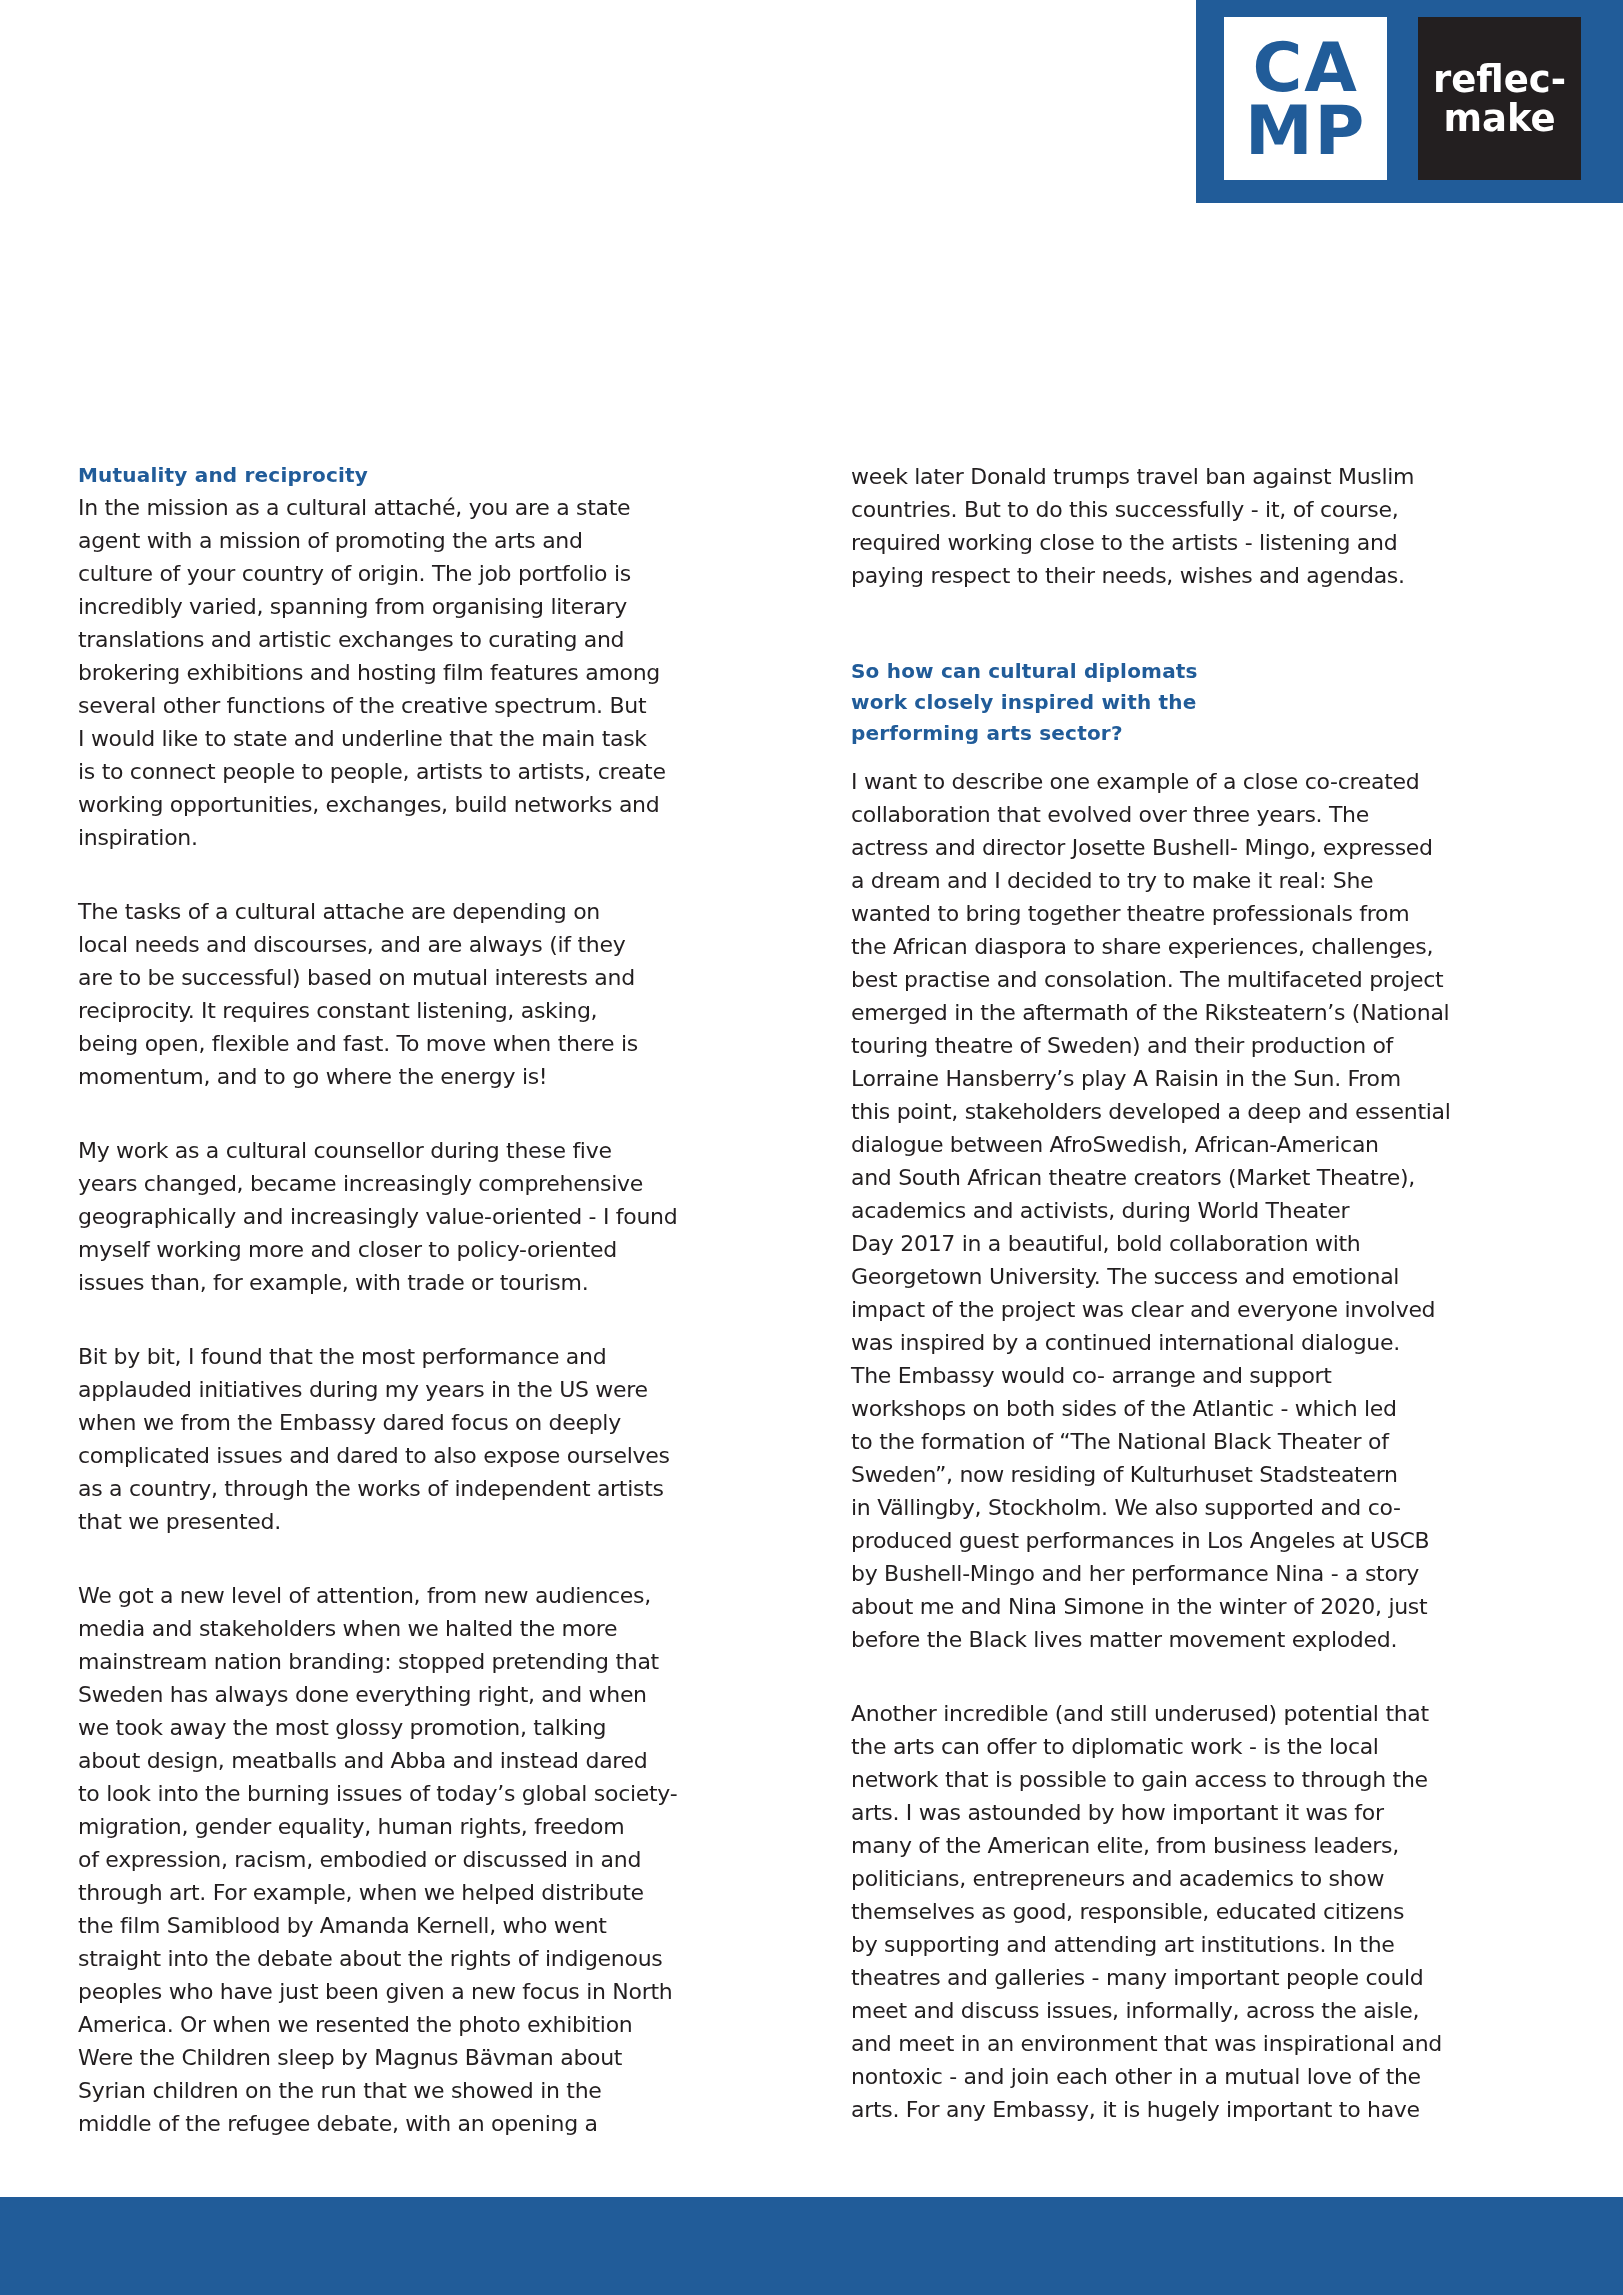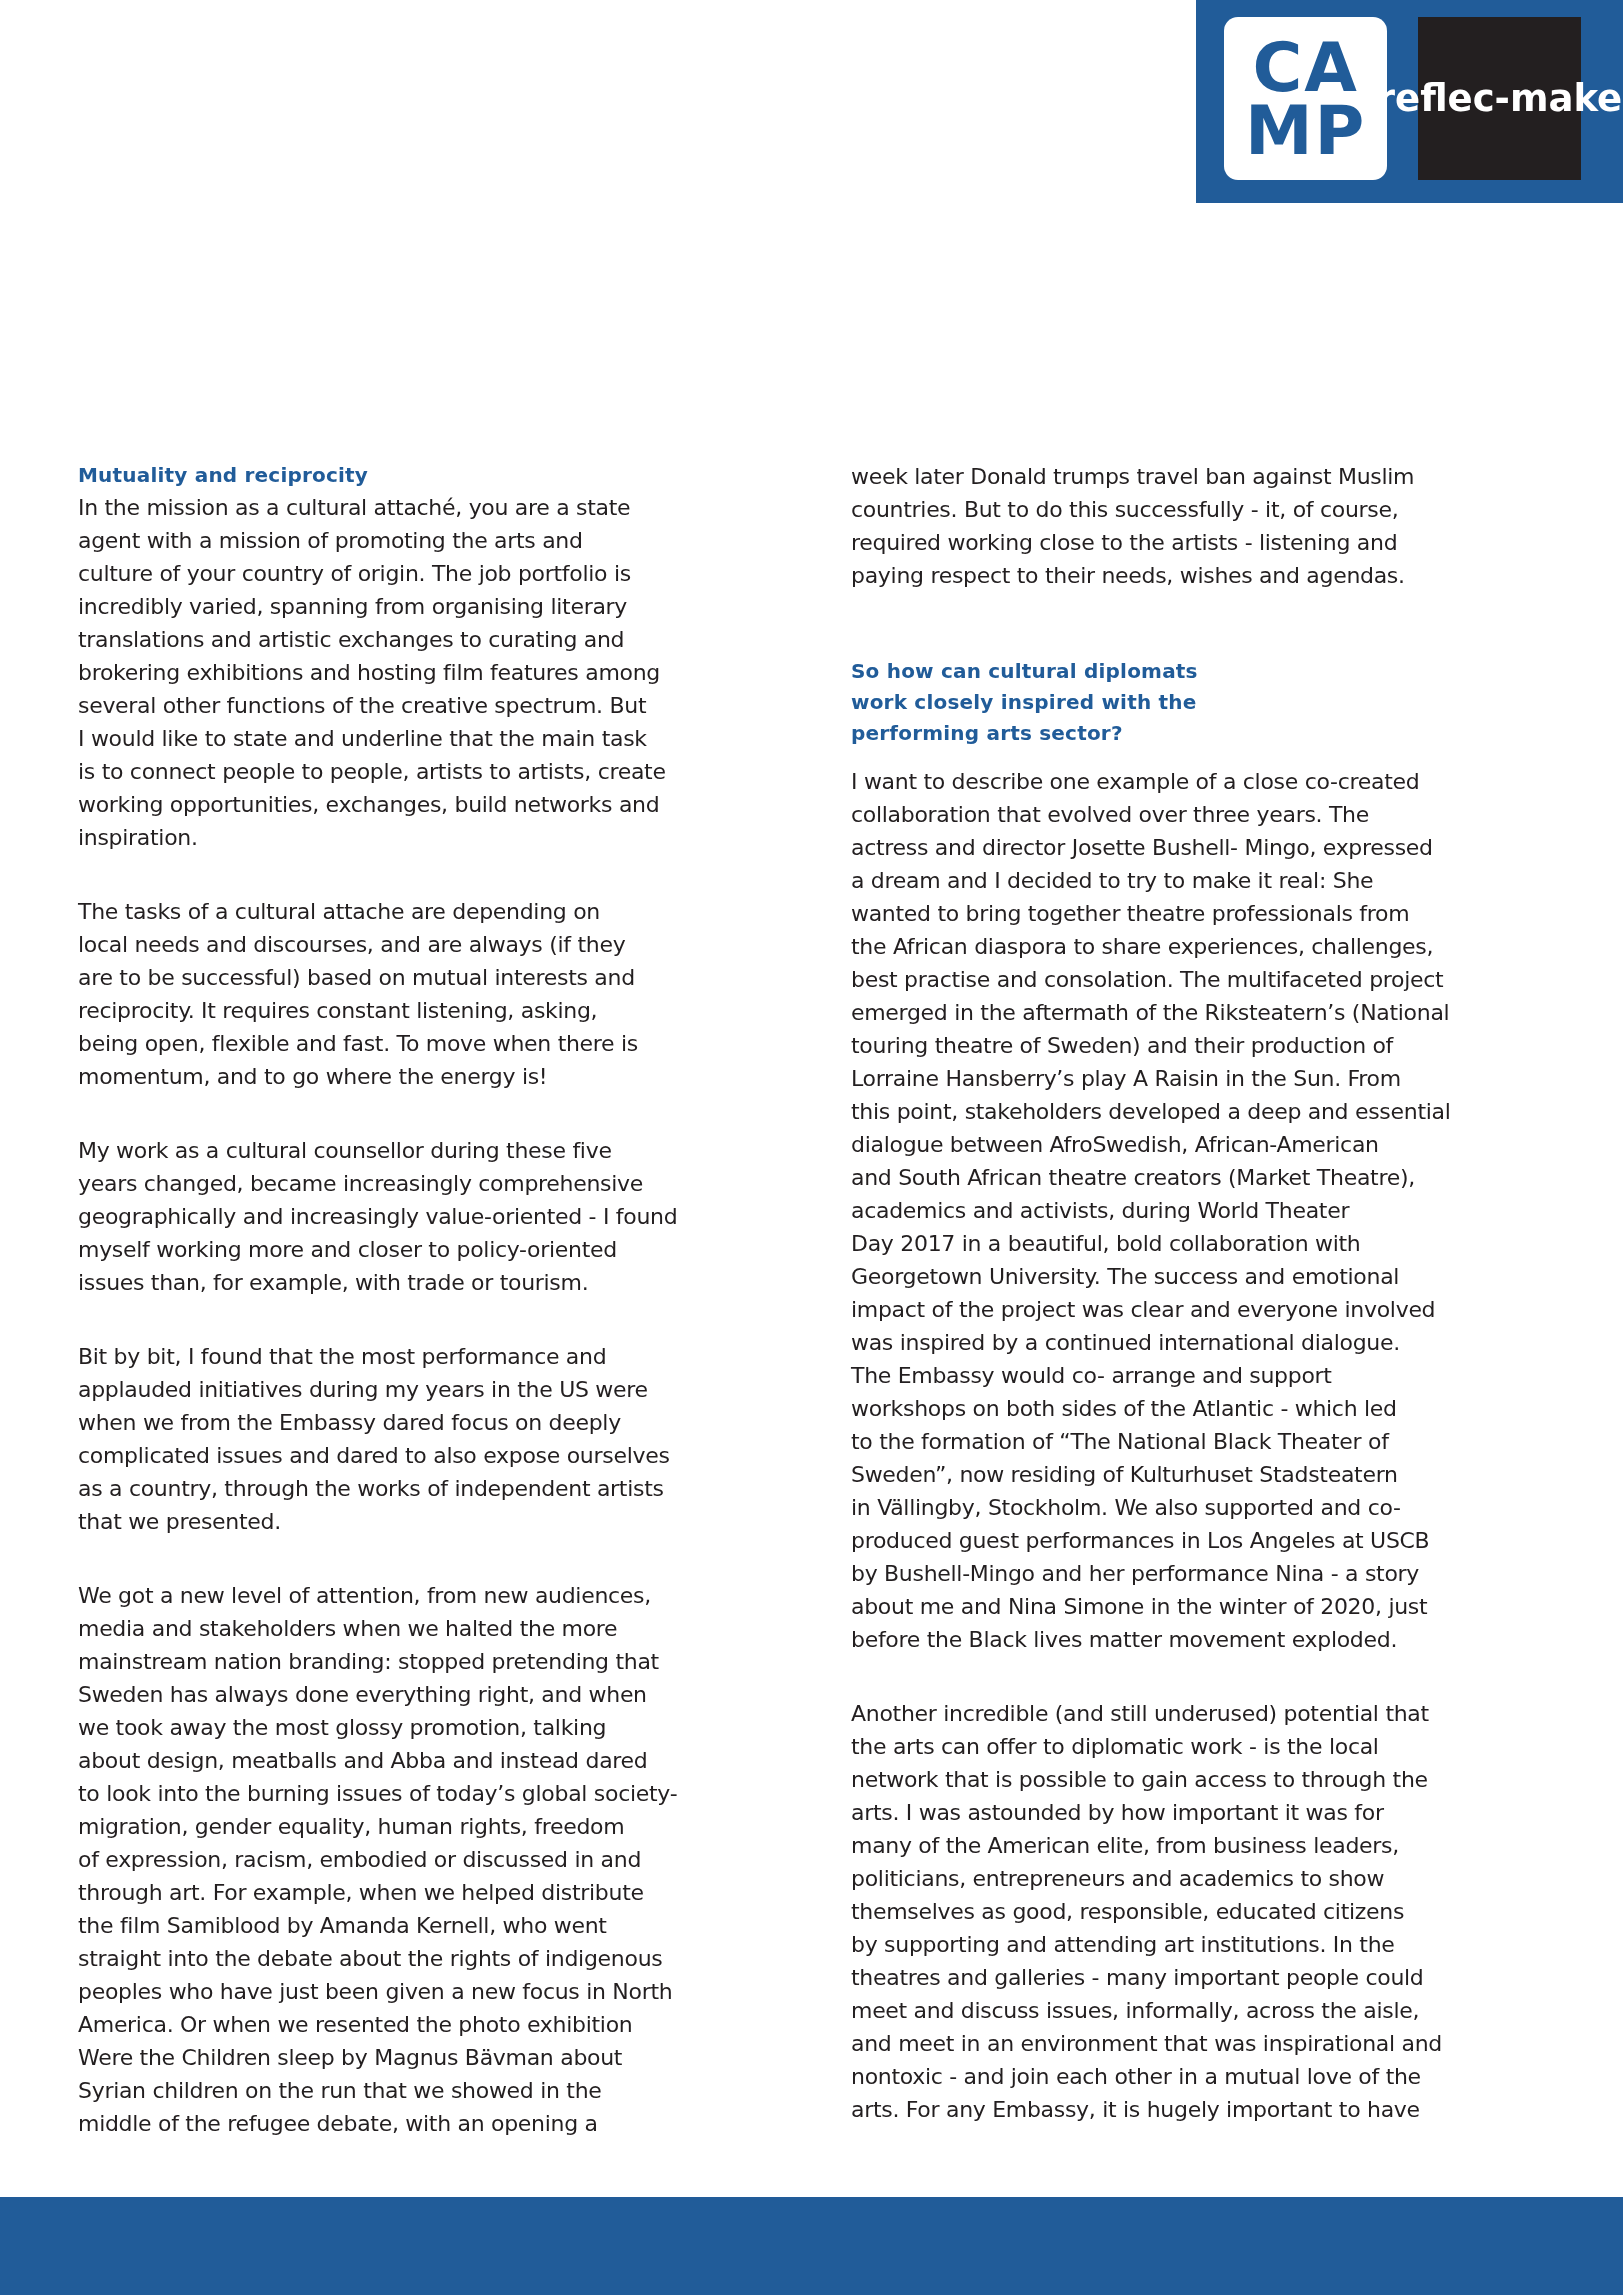--- a/index.html
+++ b/index.html
@@ -8,30 +8,30 @@
     background: #ffffff;
     font-family: "DejaVu Sans", sans-serif;
   }
   .logo-box {
     position: absolute; left: 1196px; top: 0; width: 428px; height: 203px;
     background: #215c99;
   }
   .logo-camp {
     position: absolute; left: 28px; top: 17px; width: 163px; height: 163px;
     background: #ffffff; display: flex; flex-direction: column;
-    align-items: center; justify-content: center; border-radius: 14px;
+    align-items: center; justify-content: center;
   }
   .logo-camp span {
     display: block; color: #215c99; font-weight: bold;
     font-family: "DejaVu Sans", sans-serif; font-size: 68px; line-height: 63px;
     letter-spacing: 1.7px;
   }
   .logo-refl {
     position: absolute; left: 222px; top: 17px; width: 163px; height: 163px;
-    background: #231f20; display: flex; 
+    background: #231f20; display: flex; flex-direction: column;
     align-items: center; justify-content: center;
   }
   .logo-refl span {
     display: block; color: #ffffff; font-weight: bold;
     font-family: "DejaVu Sans", sans-serif; font-size: 37px; line-height: 39px;
   }
   .col {
     position: absolute; top: 460px;
     font-family: "DejaVu Sans", sans-serif;
     font-size: 22px; line-height: 33px; color: #231f20;

